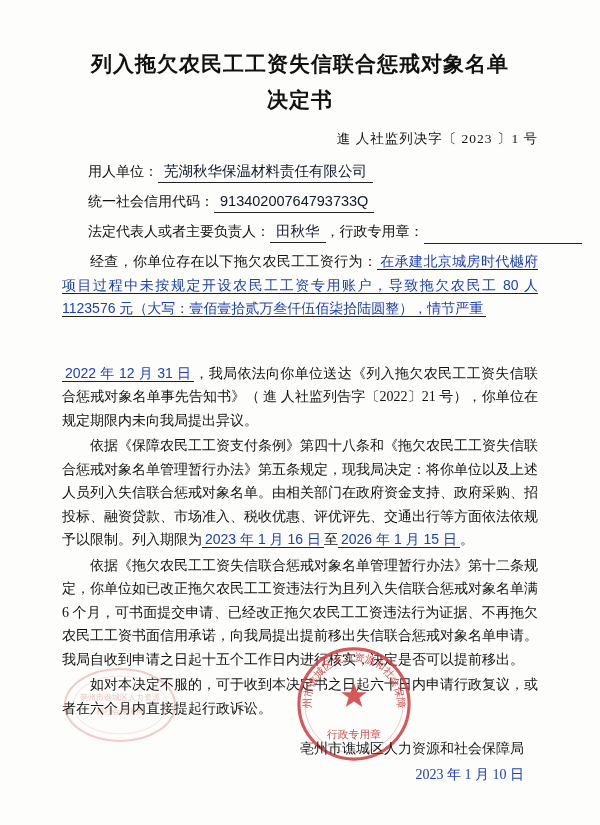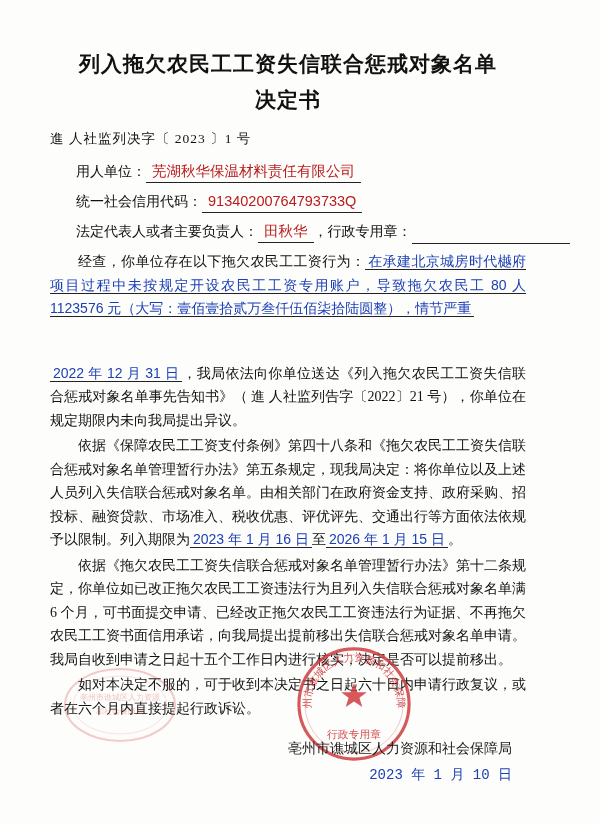--- a/index.html
+++ b/index.html
@@ -18,21 +18,21 @@
   .page {
     position: relative;
     width: 600px;
     height: 825px;
     background: #fdfdfb;
     padding: 0;
     box-sizing: border-box;
   }
   .doc-body {
     position: absolute;
-    left: 50px;
+    left: 62px;
     top: 48px;
     width: 476px;
   }
   .title {
     text-align: center;
     font-size: 21px;
     font-weight: bold;
     line-height: 32px;
     letter-spacing: 1px;
     color: #111;
@@ -41,36 +41,36 @@
   .title-line2 {
     text-align: center;
     font-size: 21px;
     font-weight: bold;
     line-height: 32px;
     letter-spacing: 1px;
     color: #111;
     margin-bottom: 3px;
   }
   .docnum {
-    text-align: left;
+    text-align: right;
     font-size: 13.5px;
     letter-spacing: 1px;
     margin: 14px 0 12px 0;
     color: #111;
   }
   .row {
     font-size: 14px;
     line-height: 24px;
     margin: 0 0 6px 0;
     white-space: nowrap;
   }
   .row .lbl { color: #111; }
   .handwrite {
     font-family: "Liberation Sans", "DejaVu Sans", sans-serif;
-    color: #b91c1c;
+    color: #0f172a;
     font-size: 14.5px;
     border-bottom: 1px solid #222;
     padding: 0 6px 1px 6px;
     display: inline-block;
     line-height: 19px;
   }
   .blank {
     display: inline-block;
     border-bottom: 1px solid #222;
     height: 19px;
@@ -96,21 +96,21 @@
   .sign {
     margin-top: 16px;
     text-align: right;
     font-size: 14px;
     line-height: 26px;
     padding-right: 14px;
     position: relative;
     z-index: 3;
   }
   .sign .date .d {
-    font-family: Liberation Mono, monospace;
+    font-family: Liberation Serif, serif;
     color: #1b3fb5;
   }
   
   .seal {
     position: absolute;
     left: 295px;
     top: 645px;
     width: 118px;
     height: 118px;
     z-index: 2;

